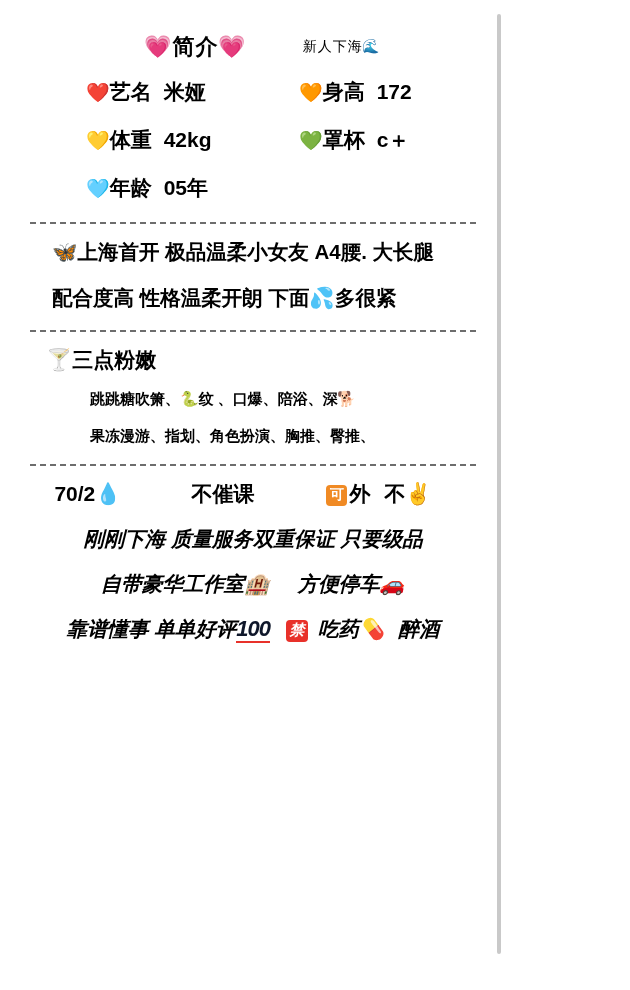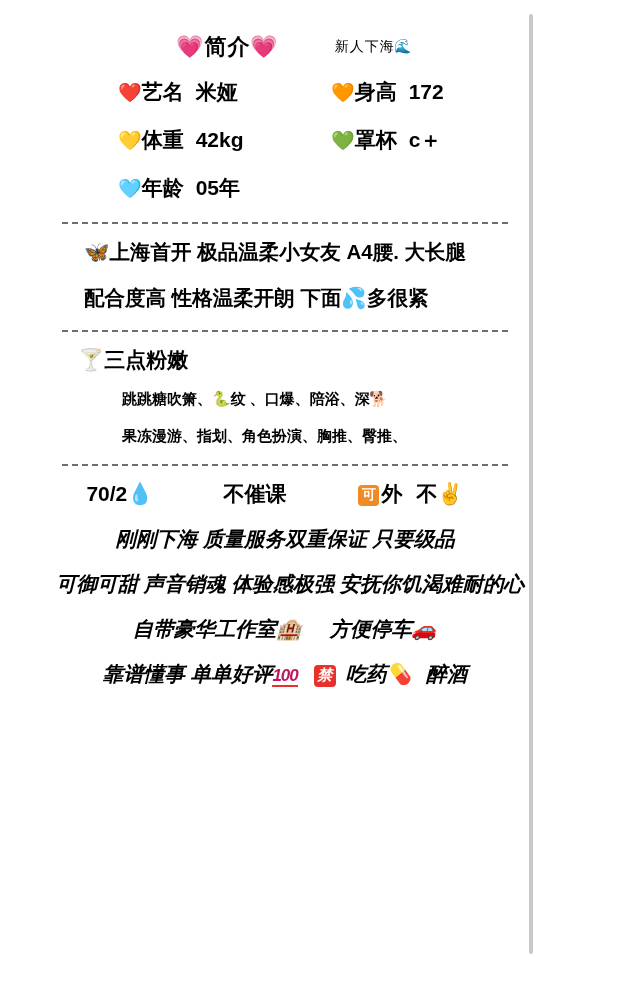--- a/index.html
+++ b/index.html
@@ -14,21 +14,20 @@
     color: #000000;
     position: relative;
     overflow: hidden;
   }
   .page {
     width: 506px;
     height: 990px;
     position: relative;
     box-sizing: border-box;
     padding: 18px 24px 10px 24px;
-    margin-left: 32px;
   }
   .scrollbar {
     position: absolute;
     right: 5px;
     top: 14px;
     width: 4px;
     height: 940px;
     background: #c9c9c9;
     border-radius: 2px;
   }
@@ -146,23 +145,23 @@
     line-height: 19px;
     width: 21px;
     height: 21px;
     text-align: center;
     border-radius: 4px;
     vertical-align: middle;
     margin: 0 2px;
     font-weight: bold;
   }
   .hundred {
-    color: #be185d;
-    font-weight: bold;
-    font-size: 17px;
+    color: #0f172a;
+    font-weight: bold;
+    font-size: 22px;
     border-bottom: 2px solid #e8312a;
     letter-spacing: -1px;
   }
   .sp { display: inline-block; width: 14px; }
   .sp-sm { display: inline-block; width: 8px; }
 </style>
 </head>
 <body>
 
 <div class="page">
@@ -247,21 +246,20 @@
       <span class="f1-a">
         <span>70/2</span><span class="emoji">💧</span>
       </span>
       <span class="f1-b">不催课</span>
       <span class="f1-c">
         <span class="badge-orange">可</span><span>外</span><span class="sp"></span><span>不</span><span class="emoji">✌️</span>
       </span>
     </div>
 
     <div class="footer-line">刚刚下海  质量服务双重保证  只要级品</div>
-    <div class="footer-line">可御可甜  声音销魂  体验感极强  安抚你饥渴难耐的心</div>
 
     <div class="footer-line">
       <span>自带豪华工作室</span><span class="emoji">🏨</span><span class="sp"></span><span class="sp"></span><span>方便停车</span><span class="emoji">🚗</span>
     </div>
 
     <div class="footer-line">
       <span>靠谱懂事  单单好评</span><span class="hundred">100</span><span class="sp"></span><span class="badge-red">禁</span><span class="sp-sm"></span><span>吃药</span><span class="emoji">💊</span><span class="sp"></span><span>醉酒</span>
     </div>
 
   </div>

